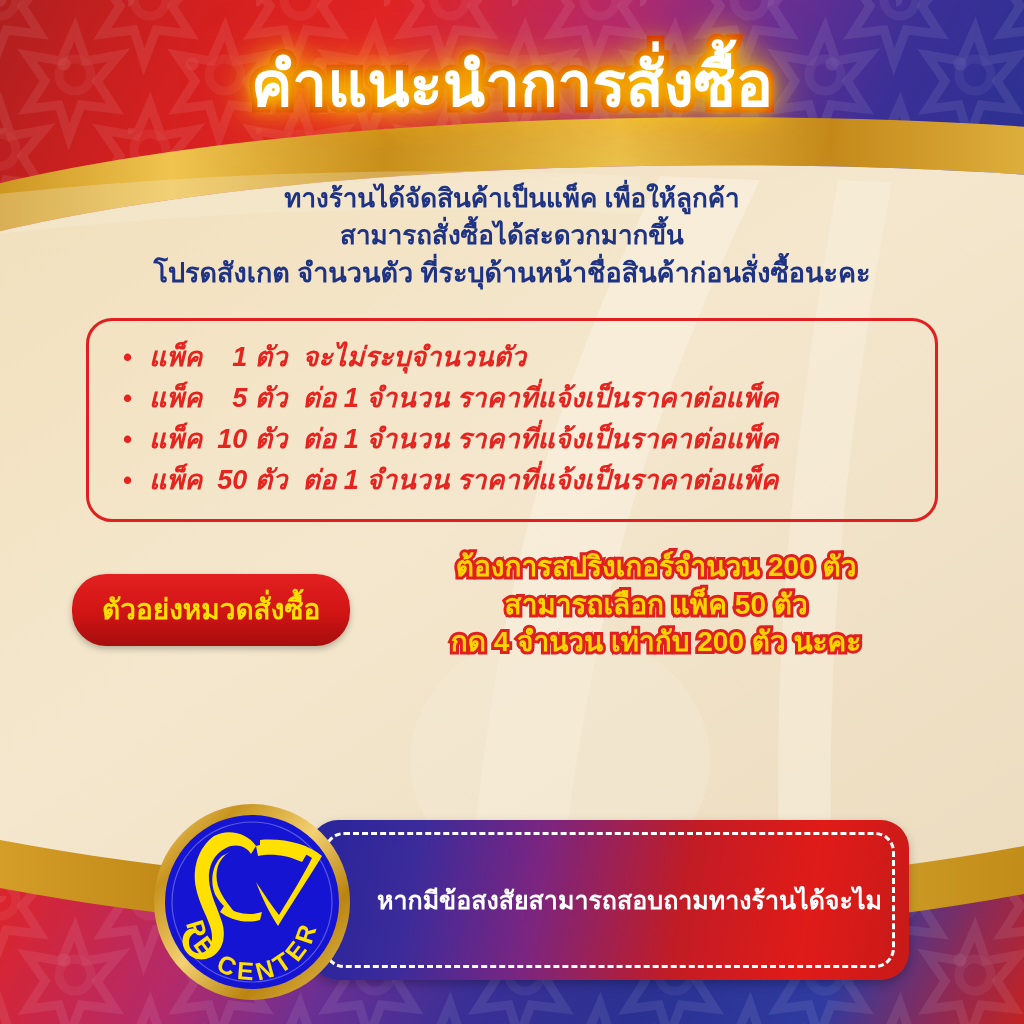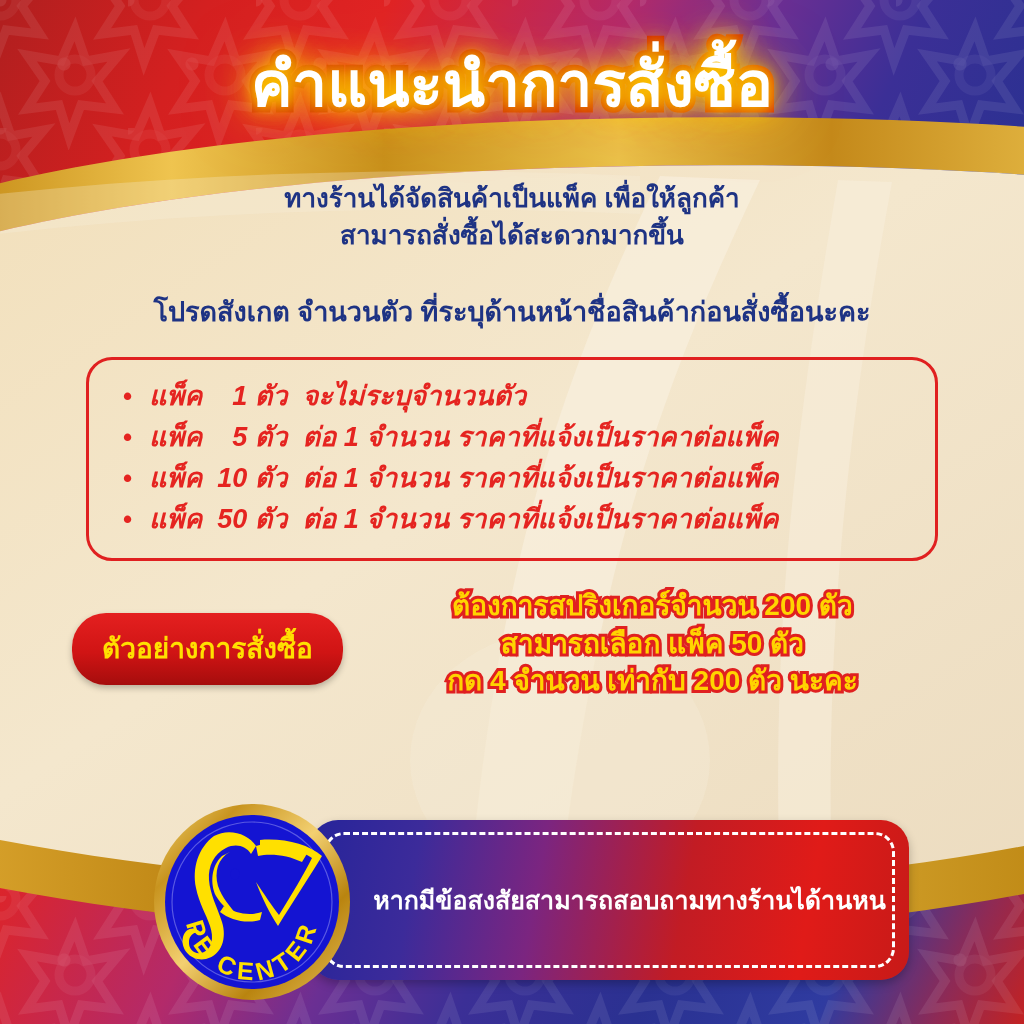--- a/index.html
+++ b/index.html
@@ -66,21 +66,21 @@
 
   
   #intro {
     margin-top: 32px;
     text-align: center;
     color: #1e3384;
     font-size: 26px;
     font-weight: bold;
     line-height: 1.42;
   }
-  #intro .l3 { font-size: 27px; margin-top: 39px; }
+  #intro .l3 { font-size: 27px; }
 
   
   #pack-box {
     margin-top: 26px;
     width: 852px;
     border: 3px solid #e02020;
     border-radius: 26px;
     padding: 16px 0 18px 0;
   }
   .pack-row {
@@ -268,37 +268,37 @@
         <span class="pack-rest"> ต่อ 1 จำนวน ราคาที่แจ้งเป็นราคาต่อแพ็ค</span>
       </div>
       <div class="pack-row">
         <span class="pack-bullet">•</span>
         <span class="pack-lead">แพ็ค  50 ตัว </span>
         <span class="pack-rest"> ต่อ 1 จำนวน ราคาที่แจ้งเป็นราคาต่อแพ็ค</span>
       </div>
     </div>
 
     <div id="example-row">
-      <div id="example-pill">ตัวอย่างการสั่งซื้อ</div>
+      <div id="example-pill">ตัวอย่งหมวดสั่งซื้อ</div>
       <div id="example-lines">
         <div>ต้องการสปริงเกอร์จำนวน 200 ตัว</div>
         <div>สามารถเลือก แพ็ค 50 ตัว</div>
         <div>กด 4 จำนวน เท่ากับ 200 ตัว นะคะ</div>
       </div>
     </div>
 
 
   </div>
 
   <div id="footer">
     <div id="footer-box">
       <div id="footer-dash"></div>
       <div id="footer-text">
         <div>หากมีข้อสงสัย</div>
-        <div>สามารถสอบถามทางร้านได้านหน</div>
+        <div>สามารถสอบถามทางร้านได้จะไม</div>
       </div>
     </div>
   </div>
 
   <div id="logo">
     <svg viewBox="0 0 200 200" aria-hidden="true">
       <defs>
         <linearGradient id="ring" x1="0" y1="0" x2="1" y2="1">
           <stop offset="0%" stop-color="#f6d77a"></stop>
           <stop offset="22%" stop-color="#c8941f"></stop>

